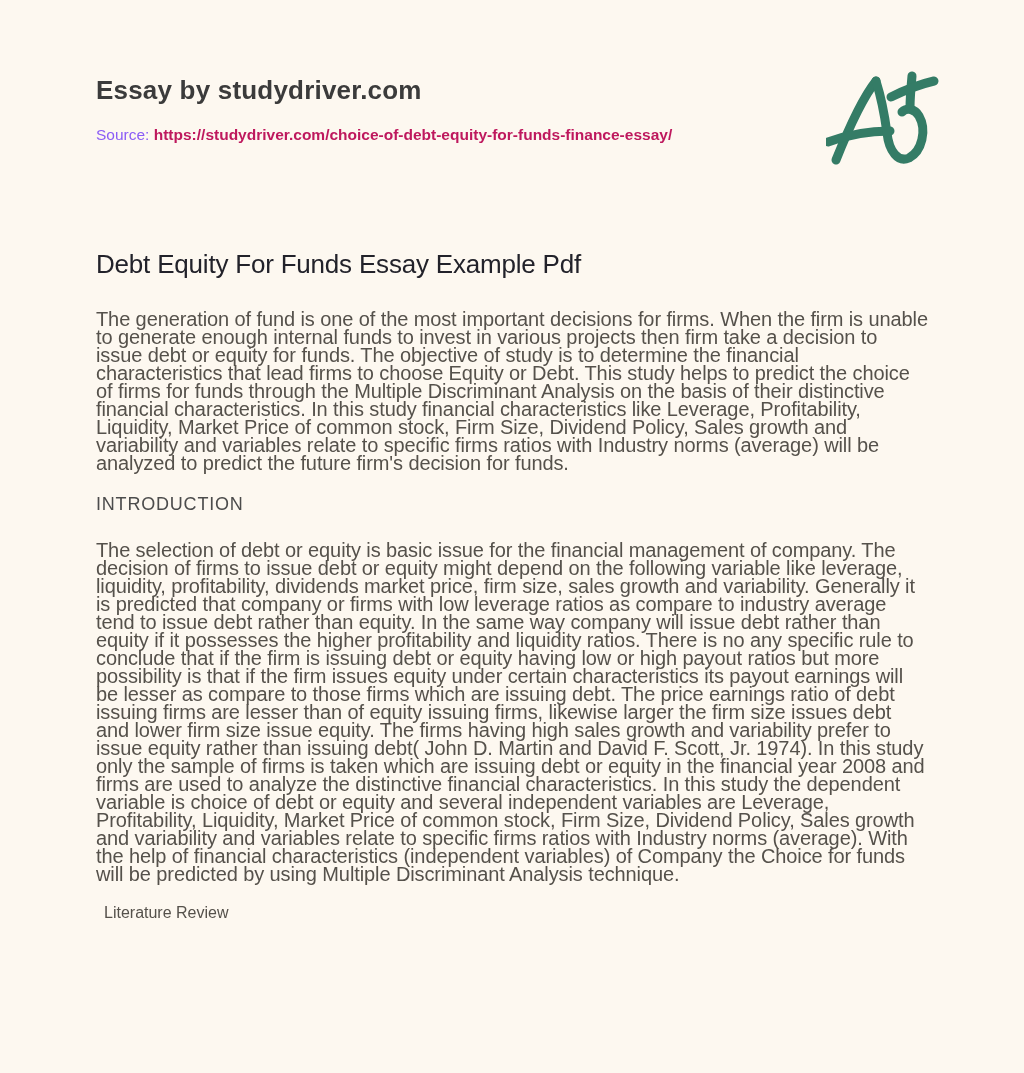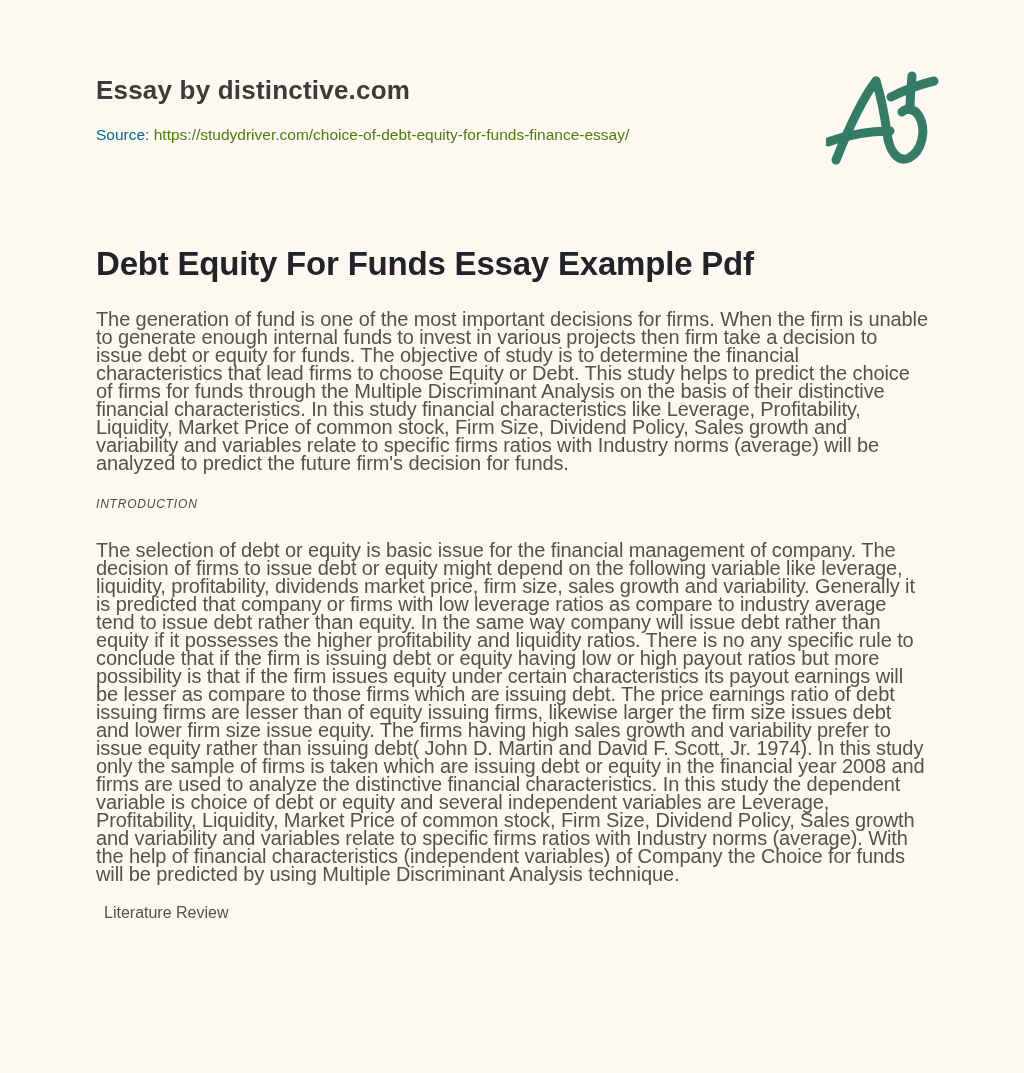--- a/index.html
+++ b/index.html
@@ -29,81 +29,81 @@
     font-weight: 700;
     color: #3b3b3b;
     letter-spacing: 0.2px;
   }
   .source-line {
     margin-top: 21px;
     font-size: 15.5px;
     line-height: 20px;
   }
   .source-label {
-    color: #0369a1;
+    color: #8b5cf6;
   }
   .source-link {
-    color: #4d7c0f;
+    color: #be185d;
     text-decoration: none;
     cursor: pointer;
+    font-weight: bold;
   }
   .logo {
     position: absolute;
     top: 68px;
     right: 82px;
     width: 116px;
     height: 102px;
   }
   .logo svg { display: block; width: 100%; height: 100%; }
   .essay-title {
     margin: 0;
     margin-top: 99px;
-    font-size: 33px;
+    font-size: 26px;
     line-height: 40px;
-    font-weight: 700;
+    font-weight: 400;
     color: #22222a;
     letter-spacing: -0.2px;
   }
   .body-text {
     margin: 0;
     margin-top: 26px;
     max-width: 838px;
     font-size: 20px;
     line-height: 18px;
     color: #55514b;
     letter-spacing: -0.1px;
   }
   .section-heading {
     margin: 0;
     margin-top: 21px;
-    font-size: 12px;
+    font-size: 18px;
     line-height: 22px;
     font-weight: 400;
     color: #4c4c4c;
     letter-spacing: 0.8px;
-    font-style: italic;
   }
   .sub-heading {
     margin: 8px;
     margin-top: 19px;
     font-size: 16px;
     line-height: 22px;
     font-weight: 400;
     color: #55514b;
     letter-spacing: 0px;
   }
   .mt20 { margin-top: 20px; }
   .mt18 { }
 </style>
 </head>
 <body>
 
 <div class="page">
 
-  <h2 class="byline">Essay by distinctive.com</h2>
+  <h2 class="byline">Essay by studydriver.com</h2>
 
   <div class="source-line">
     <span class="source-label">Source:</span>
     <a class="source-link">https://studydriver.com/choice-of-debt-equity-for-funds-finance-essay/</a>
   </div>
 
   <div class="logo">
     <svg viewBox="0 0 116 102" fill="none" xmlns="http://www.w3.org/2000/svg">
       <g stroke="#347c66" stroke-width="9" stroke-linecap="round" fill="none">
 

